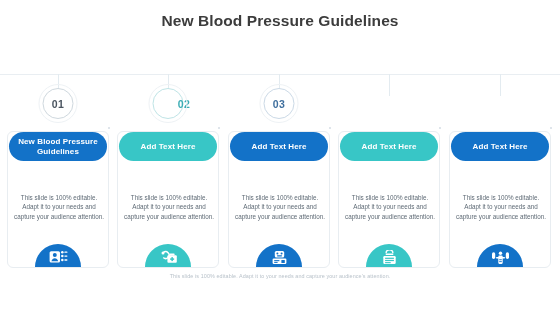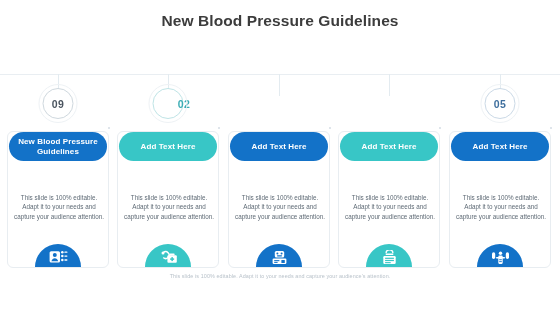--- a/index.html
+++ b/index.html
@@ -193,21 +193,21 @@
   <div class="rail"></div>
 
   <div class="rail-drop" style="left:58px;"></div>
   <div class="rail-drop" style="left:168px;"></div>
   <div class="rail-drop" style="left:279px;"></div>
   <div class="rail-drop" style="left:389px;"></div>
   <div class="rail-drop" style="left:500px;"></div>
 
   <div class="col" style="left:3px;">
     <div class="num-ring" style="border-color:#cfd8de;">
-      <span class="num-text" style="color:#4b5560;">09</span>
+      <span class="num-text" style="color:#4b5560;">01</span>
     </div>
     <div class="card">
       <div class="body-text" style="top:61px;left:6px;">This slide is 100% editable. Adapt it to your needs and capture your audience attention.</div>
       <div class="badge" style="background:#1372c8;">
         <span>
           <svg width="19" height="15" viewBox="0 0 19 15">
             <rect x="0.6" y="1.2" width="10.4" height="11.4" rx="1.6" fill="#ffffff"></rect>
             <circle cx="5.8" cy="5" r="2" fill="#1372c8"></circle>
             <path d="M2.4 11.2c0.5-2 1.9-3 3.4-3s2.9 1 3.4 3z" fill="#1372c8"></path>
             <circle cx="13.3" cy="2.2" r="1.25" fill="#ffffff"></circle>
@@ -245,20 +245,23 @@
         </span>
       </div>
     </div>
     <div class="card-dot"></div>
     <div class="pill" style="background:#38c6c6;">
       <span class="pill-text">Add Text Here</span>
     </div>
   </div>
 
   <div class="col" style="left:224px;">
+    <div class="num-ring" style="border-color:#cbd9e6;">
+      <span class="num-text" style="color:#3f6f9e;">03</span>
+    </div>
     <div class="card">
       <div class="body-text" style="top:61px;left:6px;">This slide is 100% editable. Adapt it to your needs and capture your audience attention.</div>
       <div class="badge" style="background:#1372c8;">
         <span>
           <svg width="19" height="15" viewBox="0 0 19 15">
             <rect x="4.8" y="0.9" width="9.4" height="6.6" rx="1.6" fill="#ffffff"></rect>
             <circle cx="7.4" cy="3.4" r="1" fill="#1372c8"></circle>
             <circle cx="11.6" cy="3.4" r="1" fill="#1372c8"></circle>
             <rect x="7.0" y="5.3" width="5" height="1.1" rx="0.55" fill="#1372c8"></rect>
             <rect x="2.6" y="8.6" width="13.8" height="5.3" rx="1.2" fill="#ffffff"></rect>
@@ -291,23 +294,20 @@
         </span>
       </div>
     </div>
     <div class="card-dot"></div>
     <div class="pill" style="background:#38c6c6;">
       <span class="pill-text">Add Text Here</span>
     </div>
   </div>
 
   <div class="col" style="left:445px;">
-    <div class="num-ring" style="border-color:#cbd9e6;">
-      <span class="num-text" style="color:#3f6f9e;">05</span>
-    </div>
     <div class="card">
       <div class="body-text" style="top:61px;left:6px;">This slide is 100% editable. Adapt it to your needs and capture your audience attention.</div>
       <div class="badge" style="background:#1372c8;">
         <span>
           <svg width="19" height="15" viewBox="0 0 19 15">
             <rect x="1.0" y="2.3" width="3.2" height="6.6" rx="1.6" fill="#ffffff"></rect>
             <rect x="14.8" y="2.3" width="3.2" height="6.6" rx="1.6" fill="#ffffff"></rect>
             <circle cx="9.5" cy="3.2" r="1.7" fill="#ffffff"></circle>
             <rect x="7.3" y="5.6" width="4.4" height="8.3" rx="1.1" fill="#ffffff"></rect>
             <rect x="5.0" y="7.0" width="9.0" height="1.5" rx="0.7" fill="#ffffff"></rect>

